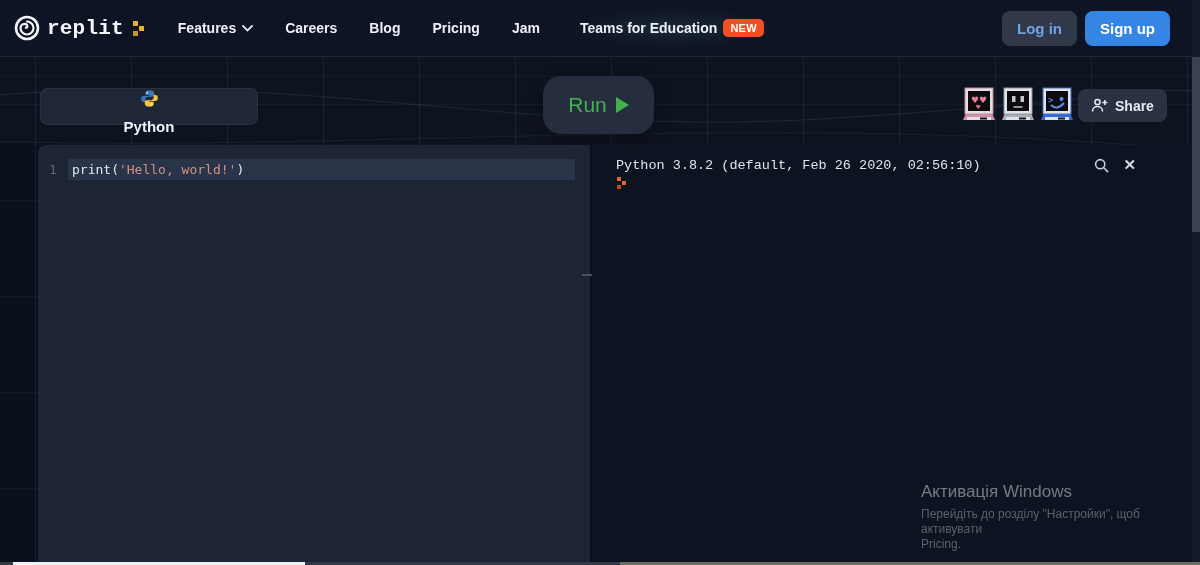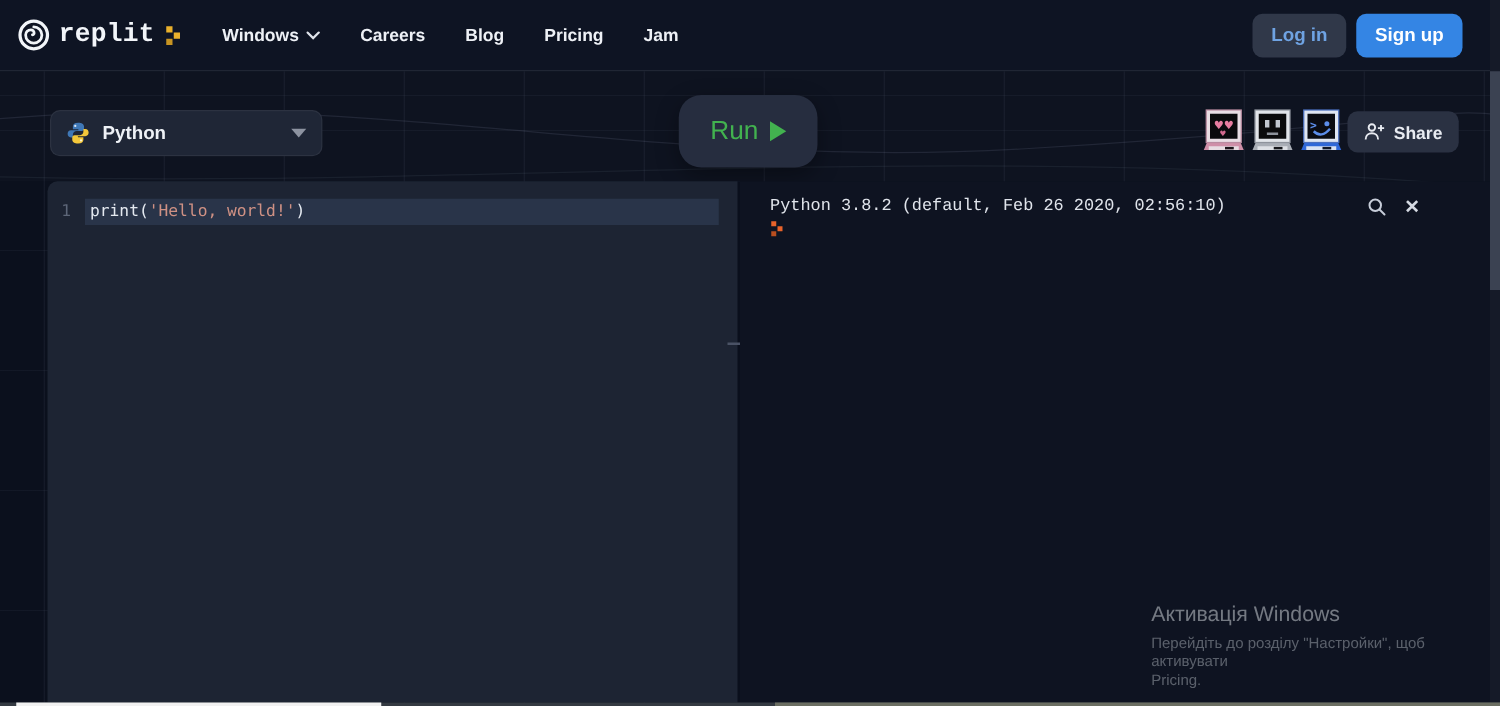--- a/index.html
+++ b/index.html
@@ -64,21 +64,21 @@
   .btn-signup {
     background:#3485e4; color:#ffffff; font-size:15px; font-weight:700;
     border:none; border-radius:8px; padding:9px 15px; cursor:pointer;
     font-family:"Liberation Sans", sans-serif;
   }
 
   
   .lang-select {
     position:absolute; left:40px; top:88px; width:218px; height:37px;
     background:#1f2636; border:1px solid rgba(255,255,255,0.06); border-radius:8px;
-    display:flex; align-items:center; padding:0 12px; gap:10px; cursor:pointer;
+    display:flex; align-items:center; padding:0 12px; gap:10px; cursor:pointer;flex-direction:column;
   }
   .lang-label { font-size:15px; font-weight:600; color:#eef1f6; flex:1; }
   .caret-down {
     width:0; height:0; border-left:6px solid transparent; border-right:6px solid transparent;
     border-top:7px solid #8d93a1;
   }
   .btn-run {
     position:absolute; left:543px; top:76px; width:111px; height:58px;
     background:#262d3f; border:none; border-radius:18px; cursor:pointer;
     display:flex; align-items:center; justify-content:center; gap:9px;
@@ -180,38 +180,42 @@
     <span class="logo-word">replit</span>
     <span class="prompt-mark">
         <i></i>
         <i></i>
         <i></i>
       </span>
   </div>
 
   <div class="nav-items">
     <div class="nav-item">
-      <span>Windows</span>
+      <span>Features</span>
       <span style="display:flex;">
         <svg width="11" height="7" viewBox="0 0 11 7">
             <polyline points="1,1 5.5,5.5 10,1" fill="none" stroke="#dfe3ea" stroke-width="1.8" stroke-linecap="round"></polyline>
           </svg>
       </span>
     </div>
     <div class="nav-item">
       <span>Careers</span>
     </div>
     <div class="nav-item">
       <span>Blog</span>
     </div>
     <div class="nav-item">
       <span>Pricing</span>
     </div>
     <div class="nav-item">
       <span>Jam</span>
+    </div>
+    <div class="nav-item glow">
+      <span>Teams for Education</span>
+      <span class="badge-new">NEW</span>
     </div>
   </div>
 
   <div class="nav-spacer"></div>
 
   <div class="auth">
     <button class="btn-login">Log in</button>
     <button class="btn-signup">Sign up</button>
   </div>
 </div>

